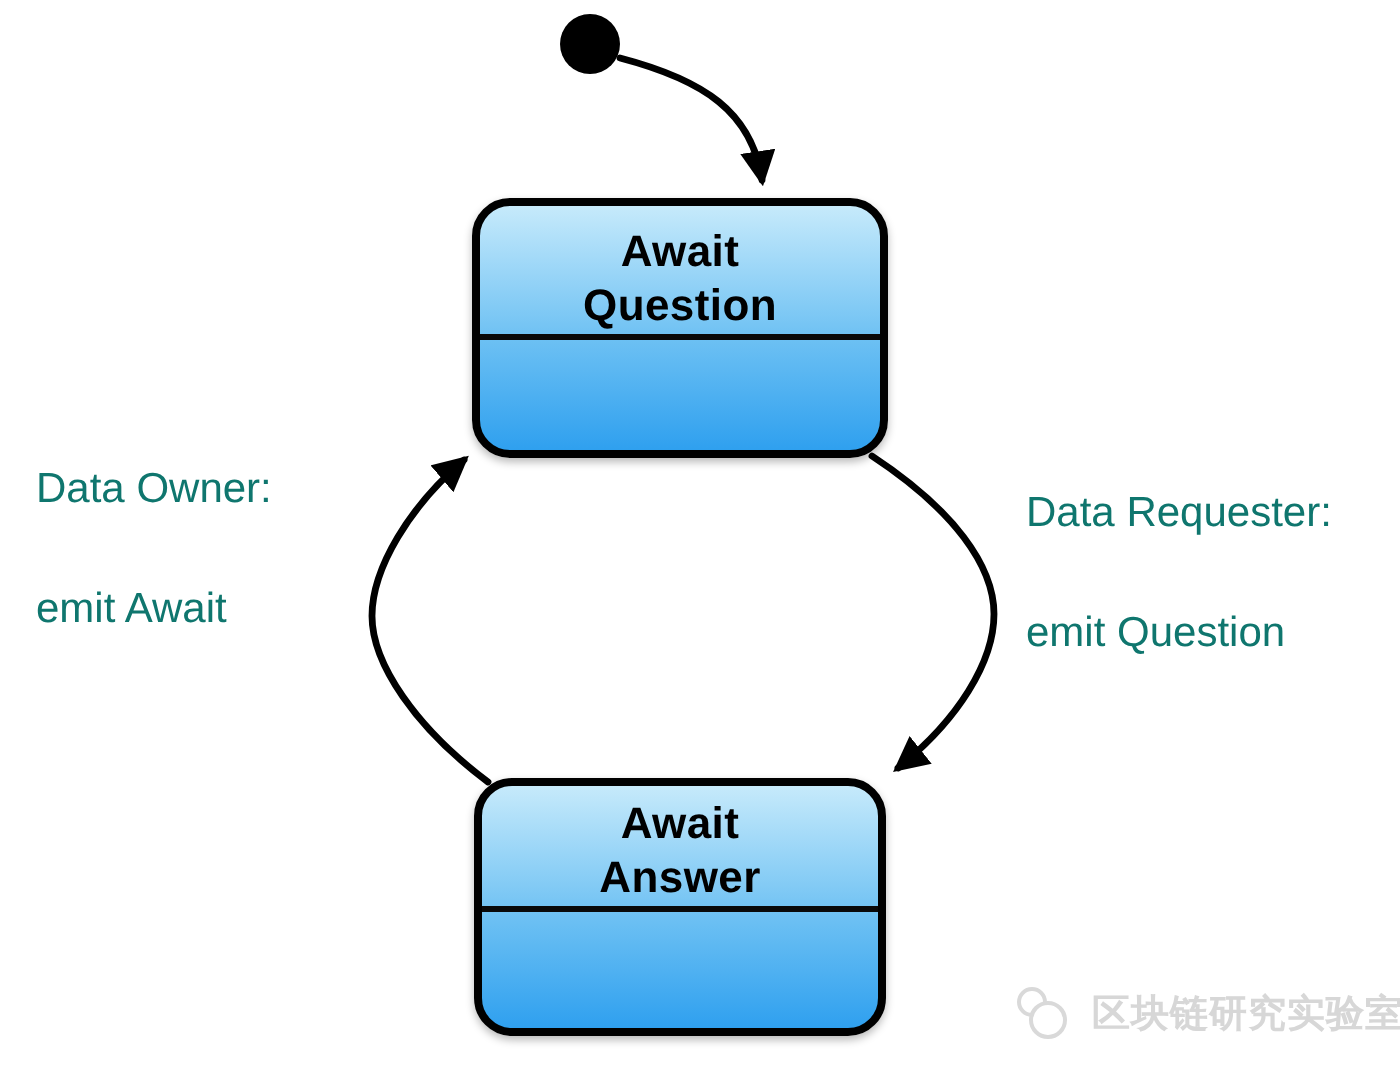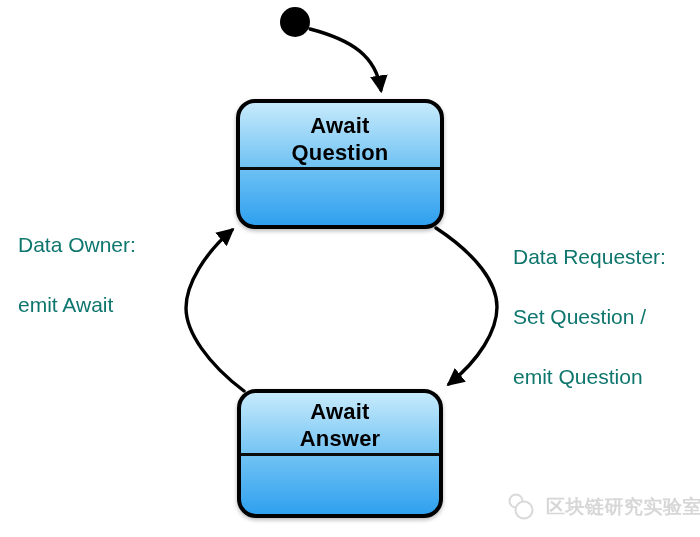--- a/index.html
+++ b/index.html
@@ -129,21 +129,20 @@
     <div class="state-divider"></div>
   </div>
 
   <div class="side-label side-label-left">
     <div class="line">Data Owner:</div>
     <div class="line">emit Await</div>
   </div>
 
   <div class="side-label side-label-right">
     <div class="line">Data Requester:</div>
-    <div class="line">Set Question /</div>
     <div class="line">emit Question</div>
   </div>
 
   <div class="watermark">
     <span class="watermark-icon">
       <svg width="34" height="32" viewBox="0 0 34 32" xmlns="http://www.w3.org/2000/svg">
         <circle cx="11" cy="10" r="6.5" fill="none" stroke="#d9d9d9" stroke-width="2"></circle>
         <circle cx="19" cy="19" r="8.5" fill="#ffffff" stroke="#d9d9d9" stroke-width="2"></circle>
       </svg>
     </span>

